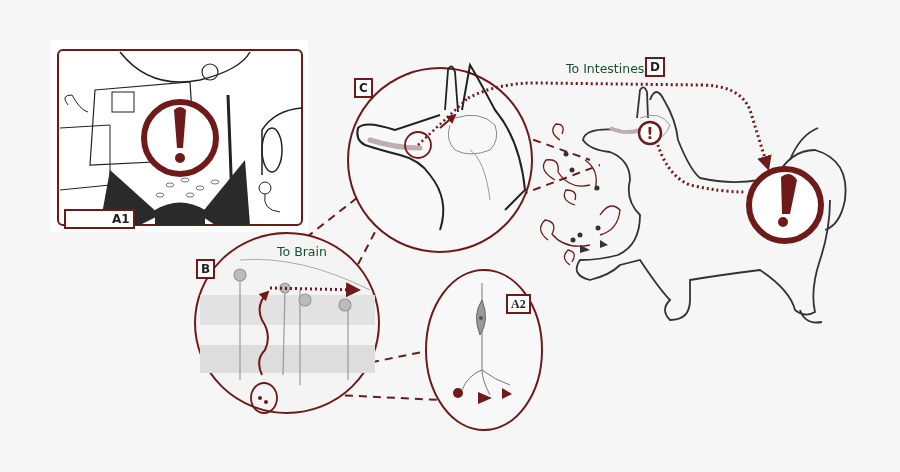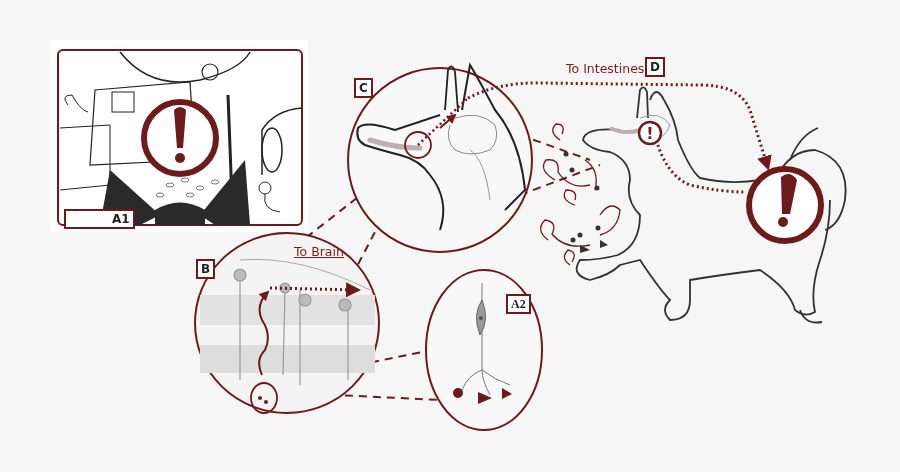--- a/index.html
+++ b/index.html
@@ -1,19 +1,19 @@
 <!DOCTYPE html>
 <html><head>
 <meta charset="utf-8">
 <style>
   html,body{margin:0;padding:0;}
   body{width:900px;height:472px;background:#f6f6f6;position:relative;overflow:hidden;font-family:"DejaVu Sans",sans-serif;}
   #diagram{position:absolute;left:0;top:0;width:900px;height:472px;}
   .label-box{position:absolute;background:#fff;border:2px solid #6e1a1a;color:#222;font-weight:bold;font-size:12px;line-height:16px;text-align:center;padding:0 3px;font-family:"DejaVu Sans",sans-serif;}
-  .caption{position:absolute;color:#7f1d1d;font-size:12.5px;font-family:"DejaVu Sans",sans-serif;white-space:nowrap;}
+  .caption{position:absolute;color:#14532d;font-size:12.5px;font-family:"DejaVu Sans",sans-serif;white-space:nowrap;}
 </style>
 </head>
 <body>
 
 <svg id="diagram" viewBox="0 0 900 472" xmlns="http://www.w3.org/2000/svg">
   <defs>
     <marker id="arrowM" viewBox="0 0 10 10" refX="8" refY="5" markerWidth="5" markerHeight="5" orient="auto">
       <path d="M0,0 L10,5 L0,10 z" fill="#6e1a1a"></path>
     </marker>
   </defs>
@@ -160,14 +160,14 @@
     <path d="M502,388 L512,394 L502,399 Z" fill="#6e1a1a"></path>
   </g>
 </svg>
 
 <div class="label-box" style="left:64px;top:209px;padding-left:46px;">A1</div>
 <div class="label-box" style="left:196px;top:259px;">B</div>
 <div class="label-box" style="left:354px;top:78px;">C</div>
 <div class="label-box" style="left:645px;top:57px;">D</div>
 <div class="label-box" style="left:506px;top:294px;font-family:Liberation Serif, serif;">A2</div>
 
-<div class="caption" style="left:294px;top:244px;text-decoration:underline;">To Brain</div>
+<div class="caption" style="left:277px;top:244px;">To Brain</div>
 <div class="caption" style="left:566px;top:61px;">To Intestines</div>
 
 </body></html>

